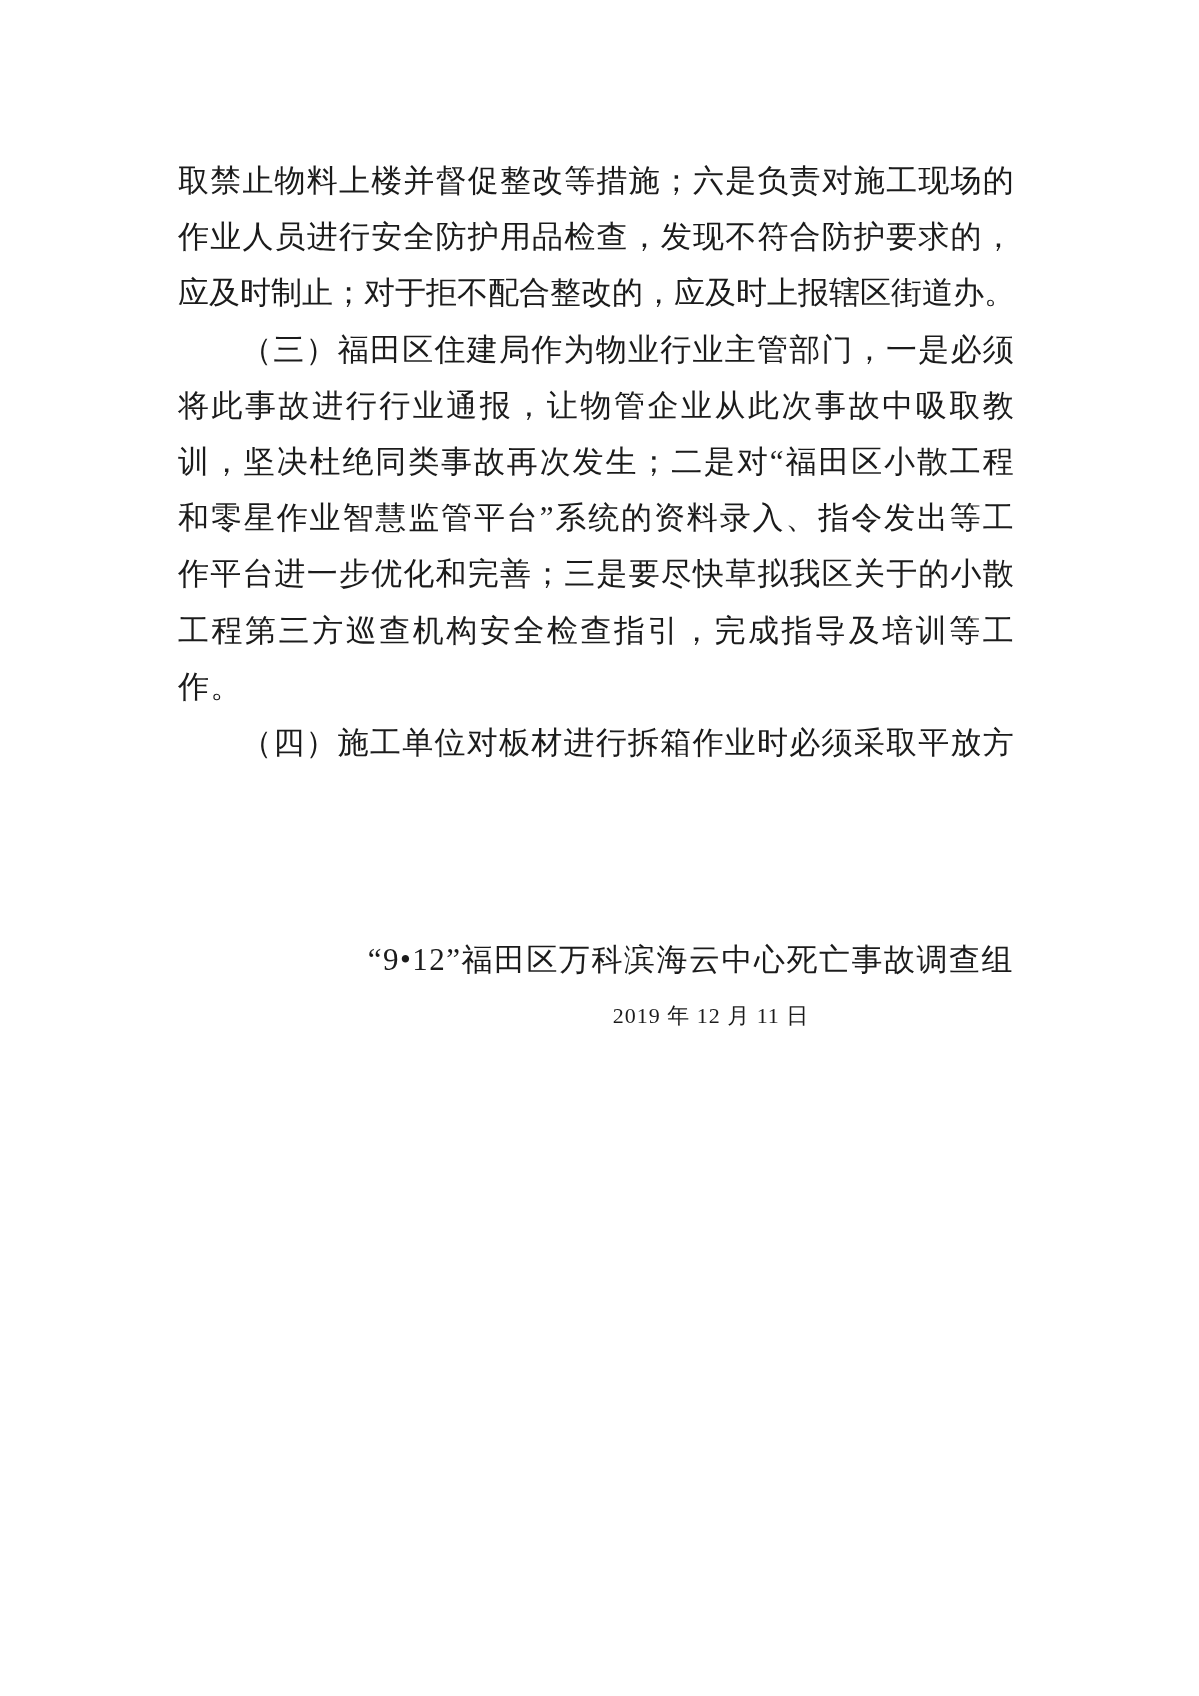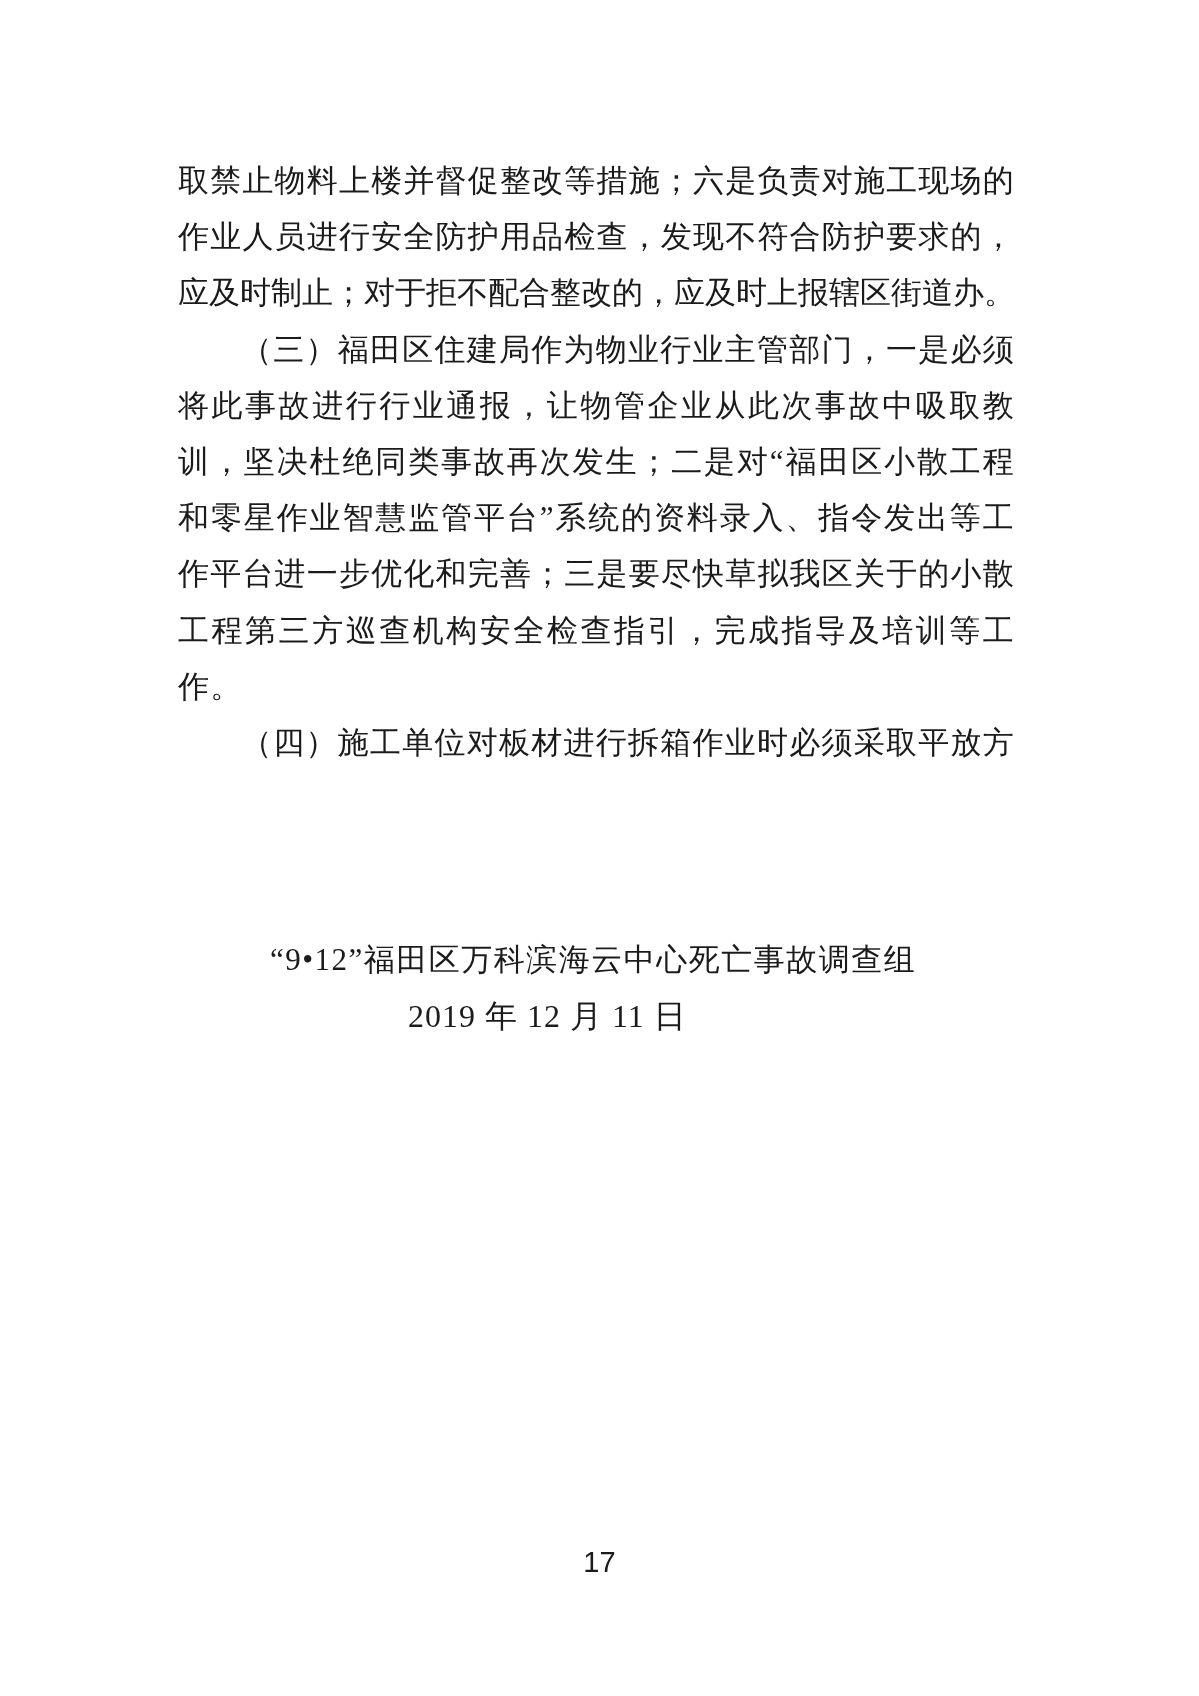--- a/index.html
+++ b/index.html
@@ -40,29 +40,30 @@
   .closing {
     position: absolute;
     left: 178px;
     top: 932px;
     width: 836px;
     font-size: 31px;
   }
   .sig-line {
     height: 56.2px;
     line-height: 56.2px;
-    text-align: left;
+    text-align: right;
     margin-left: 92px;
     letter-spacing: 1.5px;
   }
   .date-line {
     height: 56.2px;
     line-height: 56.2px;
+    text-align: center;
     margin-left: 230px;
-    font-size: 32px;
+    font-size: 22px;
     letter-spacing: 1px;
   }
   .page-number {
     position: absolute;
     left: 0;
     right: 0;
     top: 1546px;
     text-align: center;
     font-family: "Liberation Sans", "DejaVu Sans", sans-serif;
     font-size: 29px;
@@ -91,15 +92,14 @@
       <div class="paragraph">
         <div class="line fill indent"><span>（</span><span>四</span><span>）</span><span>施</span><span>工</span><span>单</span><span>位</span><span>对</span><span>板</span><span>材</span><span>进</span><span>行</span><span>拆</span><span>箱</span><span>作</span><span>业</span><span>时</span><span>必</span><span>须</span><span>采</span><span>取</span><span>平</span><span>放</span><span>方</span></div>
       </div>
     </div>
 
   <div class="closing">
     <div class="sig-line">“9•12”福田区万科滨海云中心死亡事故调查组</div>
     <div class="date-line">2019 年 12 月 11 日</div>
   </div>
 
-  <div class="page-number">17</div>
 
 </div>
 
 </body></html>

